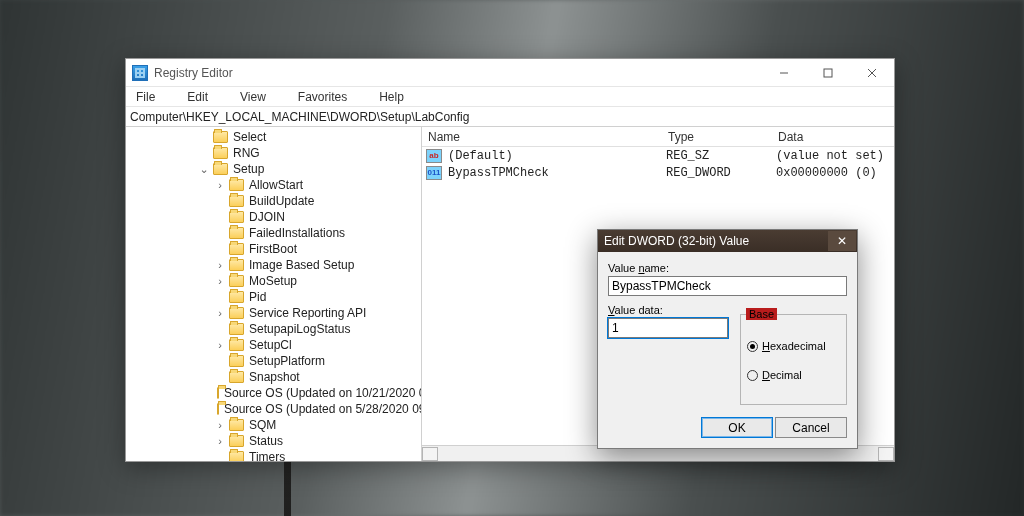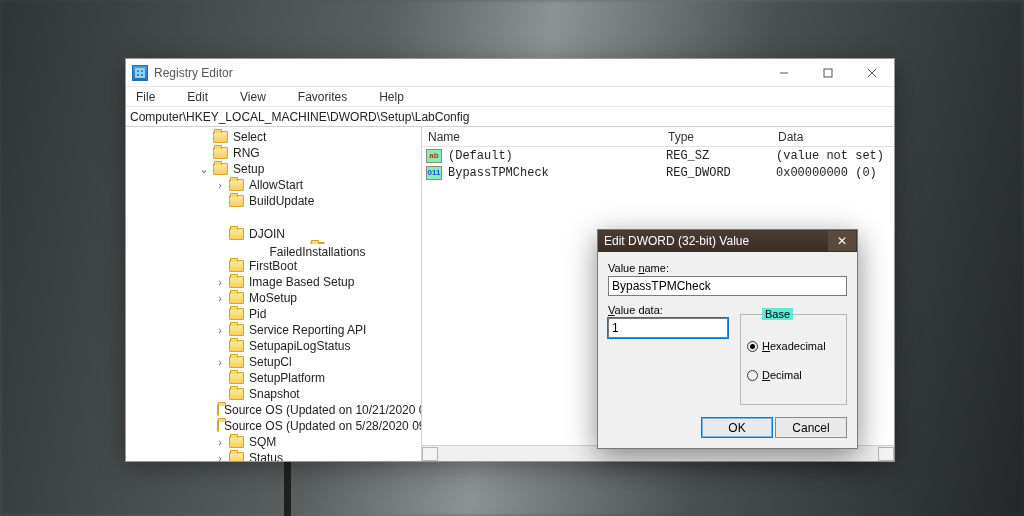--- a/index.html
+++ b/index.html
@@ -37,21 +37,21 @@
   .folder { width:15px; height:12px; margin:0 3px; background:linear-gradient(#ffe9a6,#fbcf5a); border:1px solid #d8a62c; border-radius:1px; position:relative; }
   .folder::before{content:"";position:absolute;top:-3px;left:0;width:6px;height:3px;background:#f8d877;border:1px solid #d8a62c;border-bottom:none;border-radius:1px 1px 0 0;}
   .node .label { padding:0 2px; }
 
   .valpane { flex:1; display:flex; flex-direction:column; min-width:0; }
   .valhdr { display:flex; height:20px; align-items:center; border-bottom:1px solid #e0e0e0; font-size:12px; color:#333; }
   .col { padding:0 6px; }
   .col.name{width:240px;} .col.type{width:110px;} .col.data{flex:1;}
   .valrows{ flex:1; overflow:auto; }
   .valrow{ display:flex; height:17px; align-items:center; font-size:12px; }
-  .valrow .icon{ width:16px; height:14px; margin:0 4px; border:1px solid #8a8a8a; background:#86efac; position:relative; display:flex;align-items:center;justify-content:center; font-size:8px; font-weight:bold; }
+  .valrow .icon{ width:16px; height:14px; margin:0 4px; border:1px solid #8a8a8a; background:#7dd3fc; position:relative; display:flex;align-items:center;justify-content:center; font-size:8px; font-weight:bold; }
   .icon.str{ color:#c62828; }
   .icon.dw { color:#1e56c9; }
   .valrow .c{ padding:0 2px;font-family:Liberation Mono, monospace; }
   .valrow .c.name{width:218px;} .valrow .c.type{width:110px;} .valrow .c.data{flex:1;}
   .hscroll{ height:16px; border-top:1px solid #d0d0d0; background:#f0f0f0; display:flex; align-items:center; }
   .hscroll .arrow{width:16px;height:14px;border:1px solid #b5b5b5;background:#f4f4f4;margin:0;}
   .hscroll .track{flex:1;}
 
   
   .dialog { position:absolute; left:597px; top:229px; width:261px; background:#f0f0f0; border:1px solid #7a7a7a; box-shadow:0 8px 28px rgba(0,0,0,.45); font-size:11px; color:#000; }
@@ -59,21 +59,21 @@
   .dlg-title .t{flex:1;}
   .dlg-close{ width:28px; height:20px; background:#5a4a3e; color:#fff; display:flex;align-items:center;justify-content:center; margin-right:-5px;}
   .dlg-body{ padding:8px 10px 10px; }
   .lbl{ display:block; margin:2px 0 2px; }
   .u{ text-decoration:underline; }
   .txt{ width:100%; height:20px; border:1px solid #7a7a7a; padding:1px 3px; font-size:12px; background:#fff; }
   .row2{ display:flex; gap:12px; margin-top:6px; }
   .left{ width:120px; }
   .txt.sel{ outline:1px solid #0078d7; background:#fff; }
   .grp{ flex:1; }
-  .grp-title{ position:relative; top:6px; left:22px; background:#5eead4; padding:0 3px; display:inline-block; }
+  .grp-title{ position:relative; top:6px; left:6px; background:#b91c1c; padding:0 3px; display:inline-block; }
   .grp-box{ border:1px solid #b5b5b5; padding:8px 6px 6px; }
   .radio{ display:flex; align-items:center; gap:4px; font-size:11px; margin:17px 0;}
   .rdot{ width:11px;height:11px;border:1px solid #333;border-radius:50%;display:inline-flex;align-items:center;justify-content:center;}
   .rdot.on::after{content:"";width:5px;height:5px;background:#000;border-radius:50%;}
   .dlg-btns{ display:flex; justify-content:flex-end; gap:2px; margin-top:12px; }
   .btn{ width:72px; height:21px; border:1px solid #8a8a8a; background:#e9e9e9; font-size:12px; }
   .btn.default{ border:1px solid #0078d7; box-shadow:inset 0 0 0 1px #7bb6e8; }
 </style>
 </head>
 <body>
@@ -137,26 +137,26 @@
         <div class="node" style="padding-left: 88px;">
           <span class="toggle">›</span>
           <span class="folder"></span>
           <span class="label">AllowStart</span>
         </div>
         <div class="node" style="padding-left: 88px;">
           <span class="toggle"></span>
           <span class="folder"></span>
           <span class="label">BuildUpdate</span>
         </div>
-        <div class="node" style="padding-left: 88px; margin-top: 17px;">
+        <div class="node" style="padding-left: 88px;">
           <span class="toggle"></span>
           <span class="folder"></span>
           <span class="label">DJOIN</span>
         </div>
-        <div class="node" style="padding-left: 88px; flex-direction: column;">
+        <div class="node" style="padding-left: 88px;">
           <span class="toggle"></span>
           <span class="folder"></span>
           <span class="label">FailedInstallations</span>
         </div>
         <div class="node" style="padding-left: 88px;">
           <span class="toggle"></span>
           <span class="folder"></span>
           <span class="label">FirstBoot</span>
         </div>
         <div class="node" style="padding-left: 88px;">

